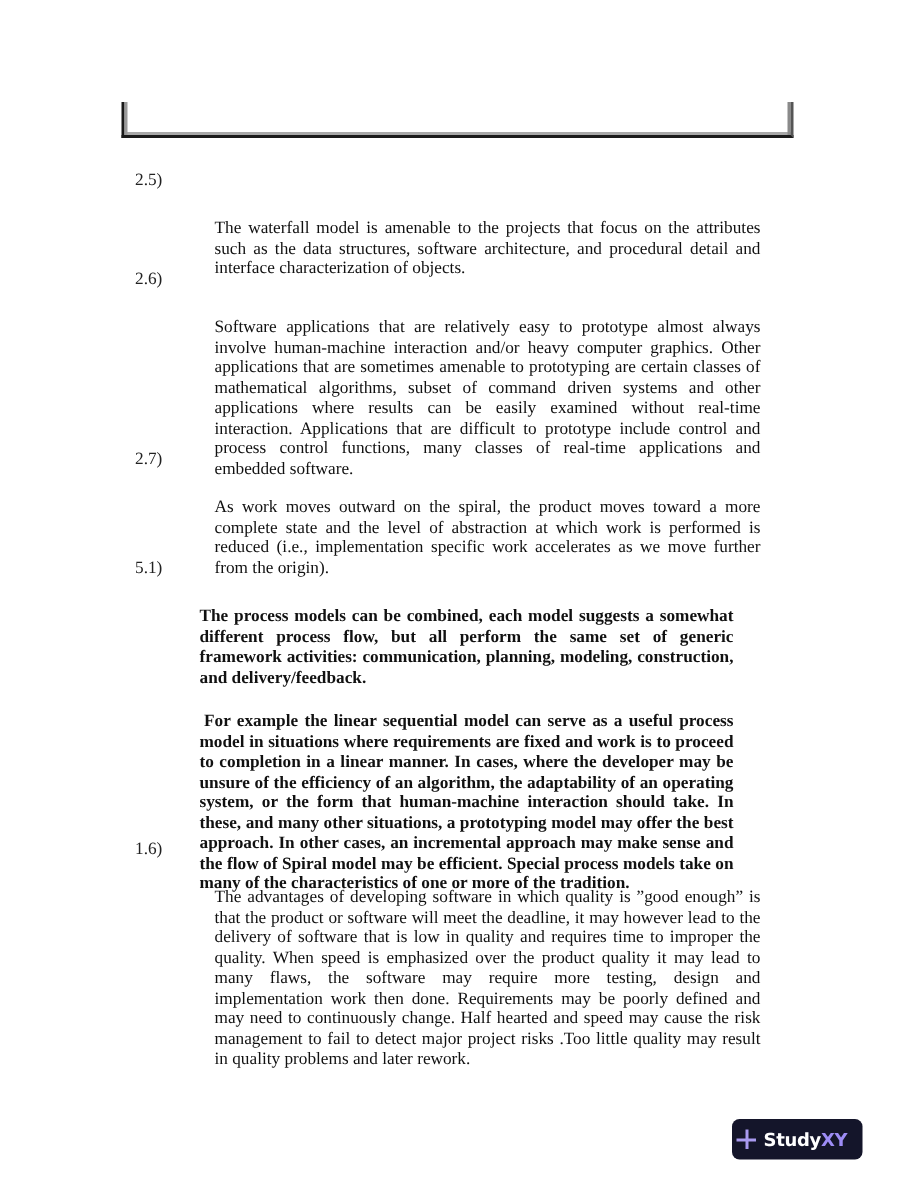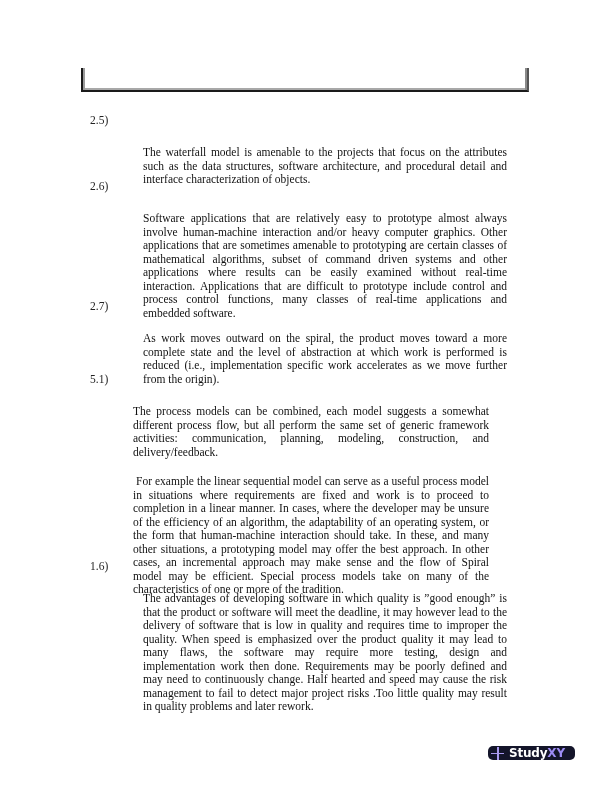--- a/index.html
+++ b/index.html
@@ -54,33 +54,34 @@
     .section-body p + p {
       margin-top: 3px;
     }
     .body-wide {
       left: 127px;
       width: 396px;
     }
     .body-narrow {
       left: 117px;
       width: 388px;
+      font-weight: bold;
     }
     .indent-first {
       text-indent: 3px;
     }
     .last-line-left {
       text-align-last: left;
     }
     .badge {
       position: absolute;
       left: 488px;
       top: 746px;
       width: 87px;
-      height: 14px;
+      height: 27px;
       background: #14152a;
       border-radius: 5px;
       display: flex;
       align-items: center;
       box-sizing: border-box;
       padding-left: 3px;
     }
     .badge-plus {
       position: relative;
       width: 13px;

